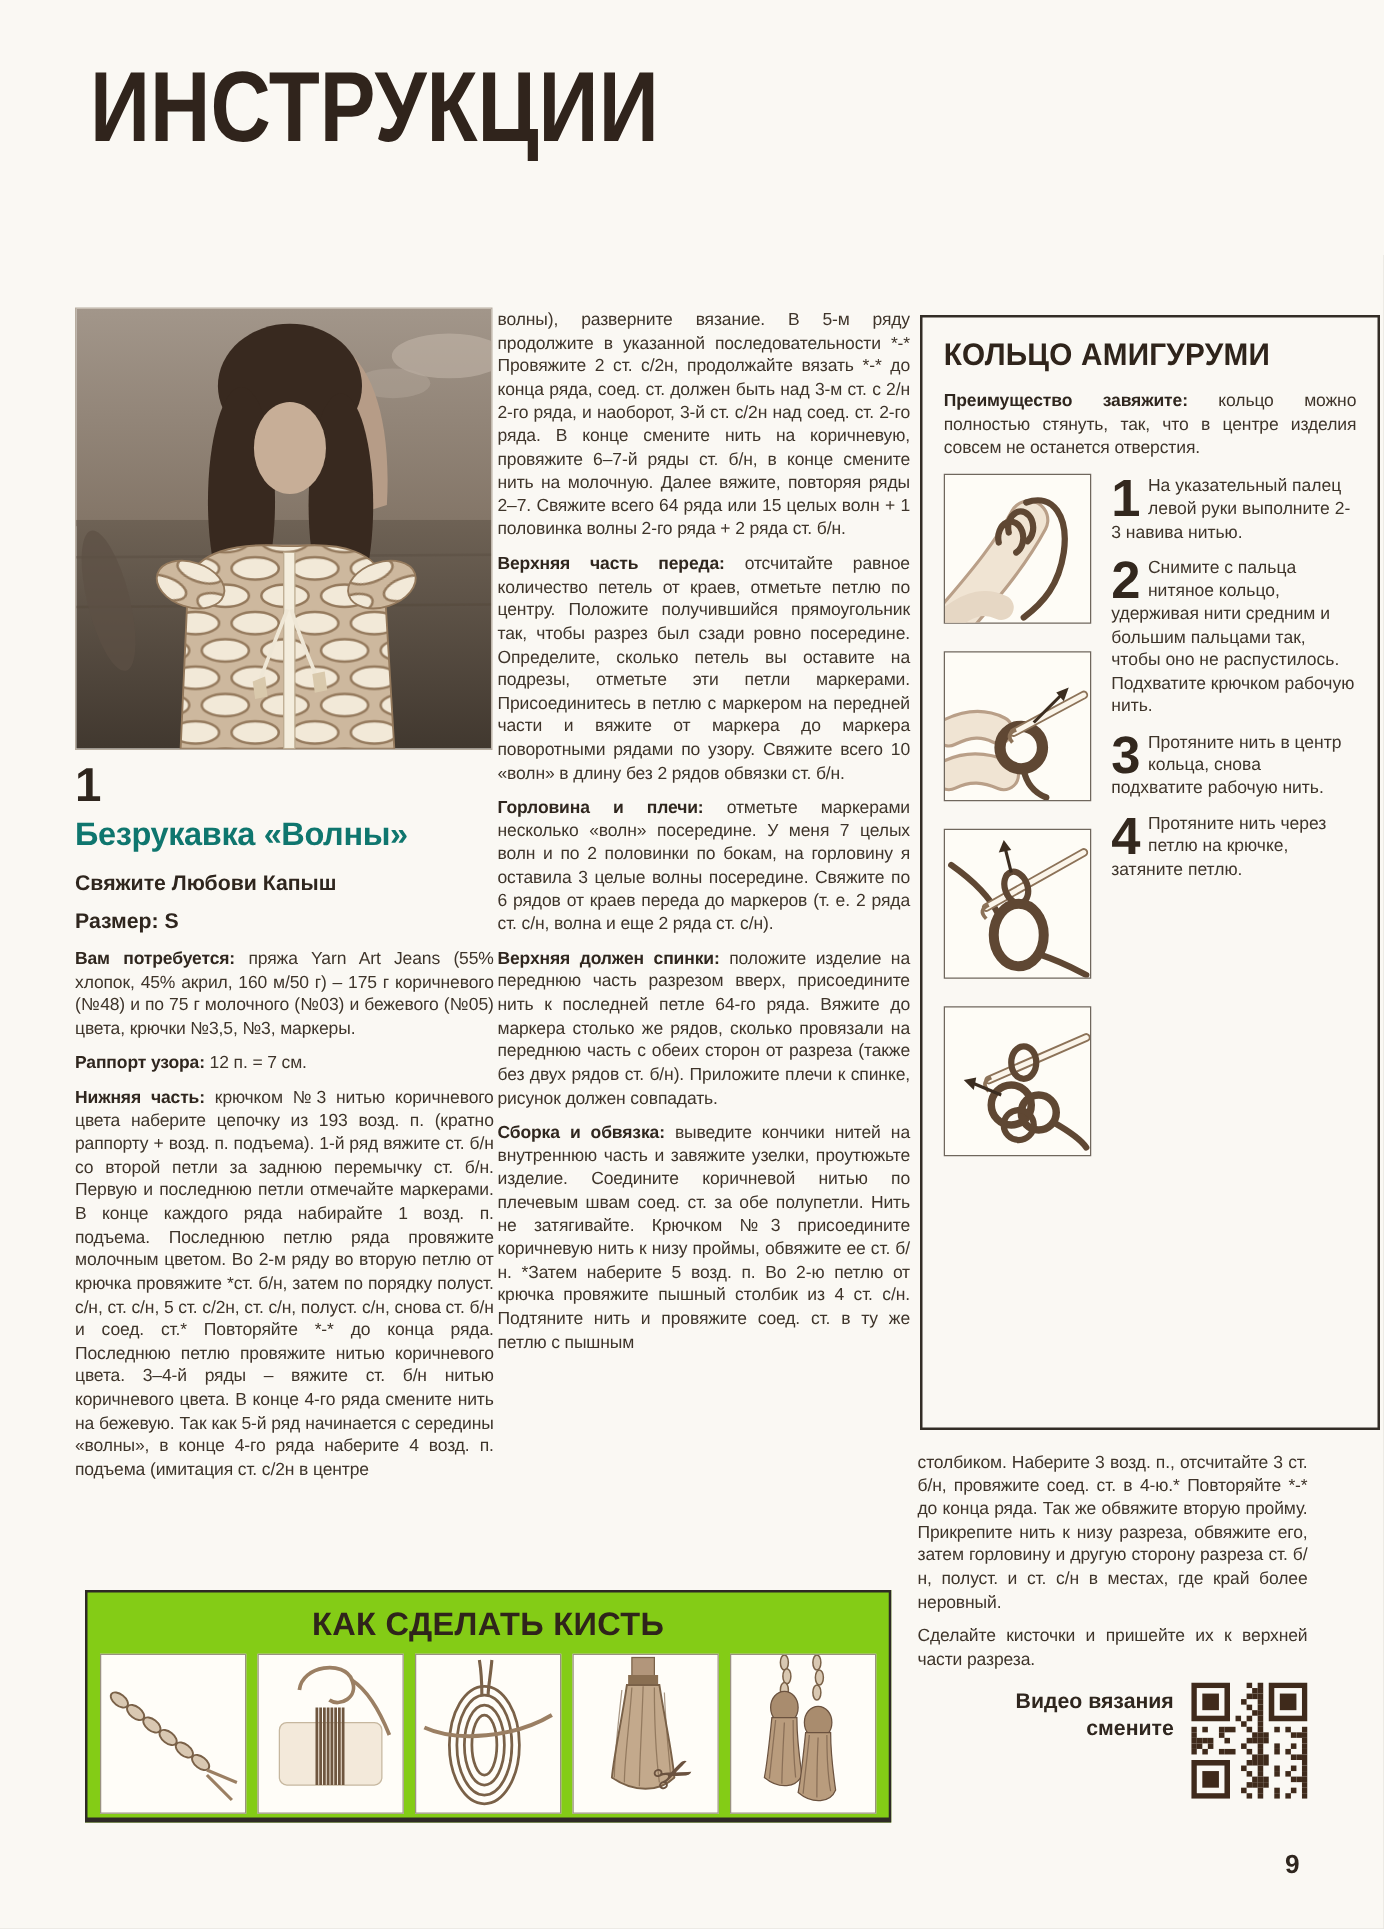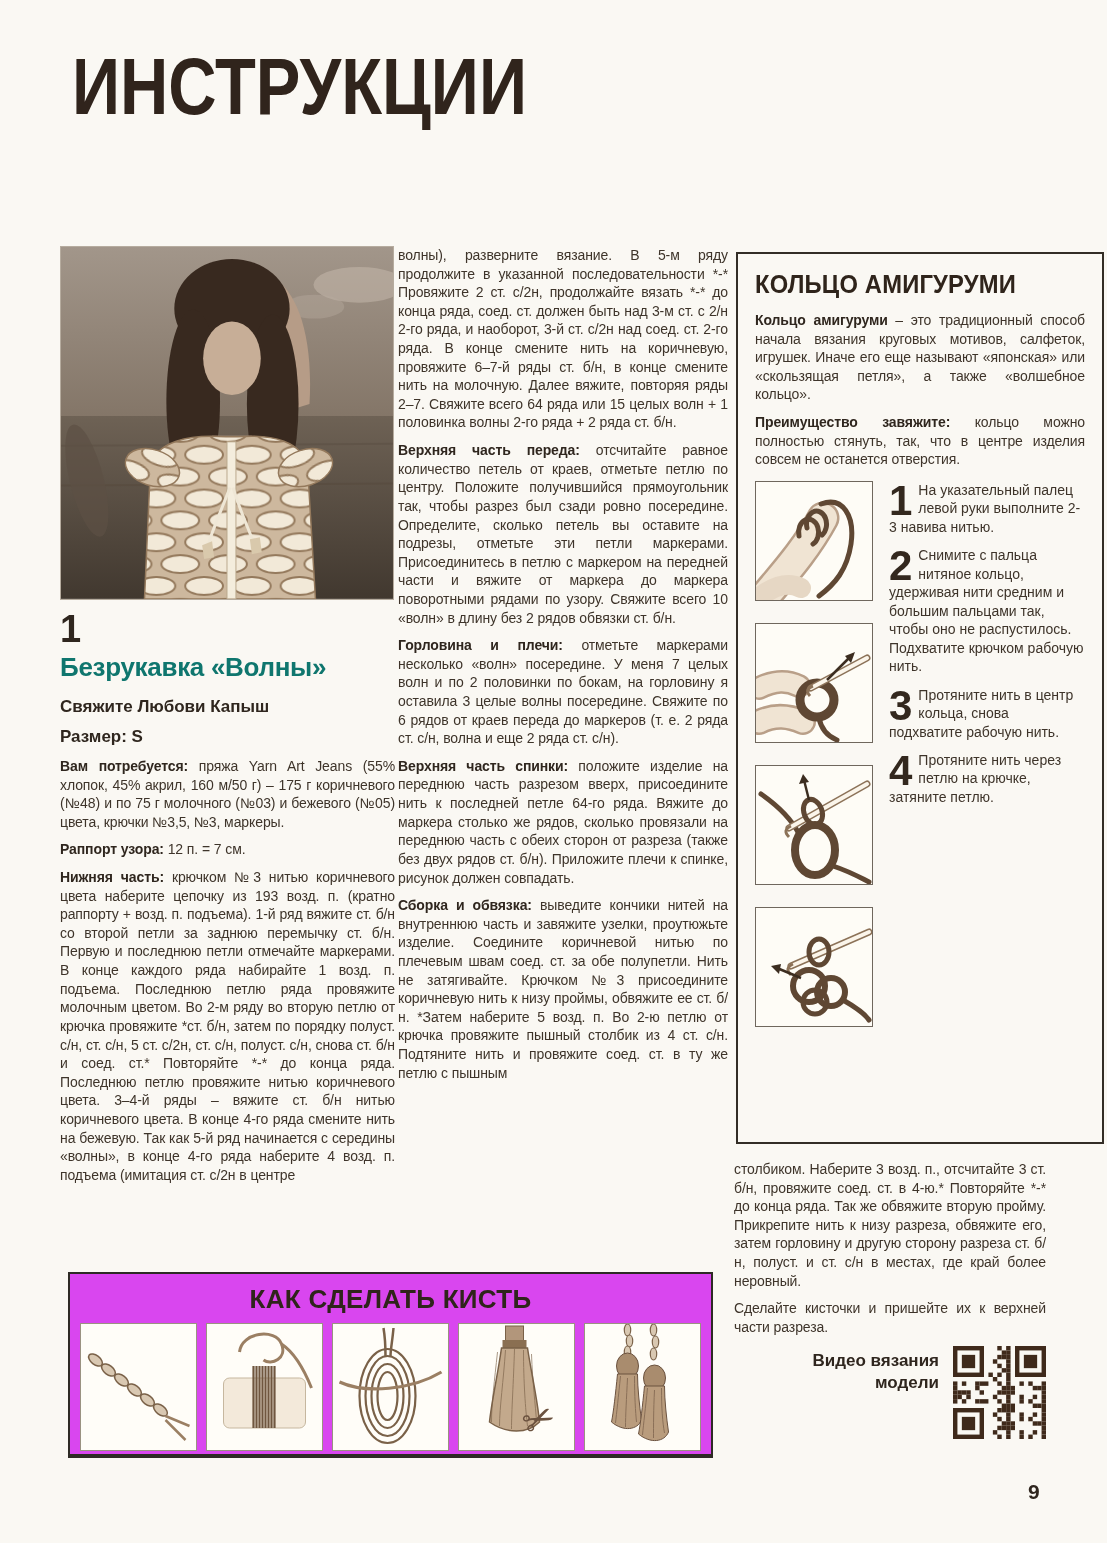--- a/index.html
+++ b/index.html
@@ -28,21 +28,21 @@
   .step-img{width:118px;height:120px;border:1px solid #6f675d;background:#fefcf6;margin-bottom:22px;box-sizing:border-box;}
   .step-texts{position:absolute;left:134px;right:0;top:0;}
   .step-par{margin:0 0 10px;font-size:14px;line-height:1.32;text-align:left;}
   .step-num{float:left;font-size:42px;font-weight:800;line-height:.8;margin:3px 6px 0 0;color:#33281e;}
   
   .col3b{left:734px;top:1160px;width:312px;}
   .video-row{display:flex;justify-content:flex-end;align-items:flex-start;margin-top:10px;}
   .video-caption{width:150px;text-align:right;font-size:17px;font-weight:700;color:#2f261e;line-height:1.25;padding:4px 14px 0 0;}
   
   .tassel-box{position:absolute;left:68px;top:1272px;width:645px;height:186px;box-sizing:border-box;
-        border:2px solid #2e2a25;border-bottom-width:4px;background:#d946ef;padding:8px 10px 0;}
+        border:2px solid #2e2a25;border-bottom-width:4px;background:#84cc16;padding:8px 10px 0;}
   .tassel-title{text-align:center;font-size:26px;font-weight:800;color:#2f241b;margin:2px 0 8px;letter-spacing:.3px;}
   .tassel-panels{display:flex;gap:9px;}
   .tassel-panel{flex:1;height:128px;border:1px solid #9a9281;background:#fffdf8;box-sizing:border-box;}
   .tassel-panel svg,.step-img svg{display:block;width:100%;height:100%;}
   .page-number{position:absolute;left:1028px;top:1480px;font-size:21px;font-weight:800;color:#2f261e;}
 </style>
 </head>
 <body>
 
 <div class="page">
@@ -102,27 +102,26 @@
     <div class="size-line">Размер: S</div>
     <p class="par"><b>Вам потребуется:</b> <span>пряжа Yarn Art Jeans (55% хлопок, 45% акрил, 160 м/50 г) – 175 г коричневого (№48) и по 75 г молочного (№03) и бежевого (№05) цвета, крючки №3,5, №3, маркеры.</span></p>
     <p class="par"><b>Раппорт узора:</b> <span>12 п. = 7 см.</span></p>
     <p class="par"><b>Нижняя часть:</b> <span>крючком №3 нитью коричневого цвета наберите цепочку из 193 возд. п. (кратно раппорту + возд. п. подъема). 1-й ряд вяжите ст. б/н со второй петли за заднюю перемычку ст. б/н. Первую и последнюю петли отмечайте маркерами. В конце каждого ряда набирайте 1 возд. п. подъема. Последнюю петлю ряда провяжите молочным цветом. Во 2-м ряду во вторую петлю от крючка провяжите *ст. б/н, затем по порядку полуст. с/н, ст. с/н, 5 ст. с/2н, ст. с/н, полуст. с/н, снова ст. б/н и соед. ст.* Повторяйте *-* до конца ряда. Последнюю петлю провяжите нитью коричневого цвета. 3–4-й ряды – вяжите ст. б/н нитью коричневого цвета. В конце 4-го ряда смените нить на бежевую. Так как 5-й ряд начинается с середины «волны», в конце 4-го ряда наберите 4 возд. п. подъема (имитация ст. с/2н в центре</span></p>
   </div>
 
   <div class="col col2">
     <p class="par"><span>волны), разверните вязание. В 5-м ряду продолжите в указанной последовательности *-* Провяжите 2 ст. с/2н, продолжайте вязать *-* до конца ряда, соед. ст. должен быть над 3-м ст. с 2/н 2-го ряда, и наоборот, 3-й ст. с/2н над соед. ст. 2-го ряда. В конце смените нить на коричневую, провяжите 6–7-й ряды ст. б/н, в конце смените нить на молочную. Далее вяжите, повторяя ряды 2–7. Свяжите всего 64 ряда или 15 целых волн + 1 половинка волны 2-го ряда + 2 ряда ст. б/н.</span></p>
     <p class="par"><b>Верхняя часть переда:</b> <span>отсчитайте равное количество петель от краев, отметьте петлю по центру. Положите получившийся прямоугольник так, чтобы разрез был сзади ровно посередине. Определите, сколько петель вы оставите на подрезы, отметьте эти петли маркерами. Присоединитесь в петлю с маркером на передней части и вяжите от маркера до маркера поворотными рядами по узору. Свяжите всего 10 «волн» в длину без 2 рядов обвязки ст. б/н.</span></p>
     <p class="par"><b>Горловина и плечи:</b> <span>отметьте маркерами несколько «волн» посередине. У меня 7 целых волн и по 2 половинки по бокам, на горловину я оставила 3 целые волны посередине. Свяжите по 6 рядов от краев переда до маркеров (т. е. 2 ряда ст. с/н, волна и еще 2 ряда ст. с/н).</span></p>
-    <p class="par"><b>Верхняя часть спинки:</b> <span>положите изделие на переднюю часть разрезом вверх, присоедините нить к последней петле 64-го ряда. Вяжите до маркера столько же рядов, сколько провязали на переднюю часть с обеих сторон от разреза (также без двух рядов ст. б/н). Приложите плечи к спинке, рисунок должен совпадать.</span></p>
+    <p class="par"><b>Верхняя должен спинки:</b> <span>положите изделие на переднюю часть разрезом вверх, присоедините нить к последней петле 64-го ряда. Вяжите до маркера столько же рядов, сколько провязали на переднюю часть с обеих сторон от разреза (также без двух рядов ст. б/н). Приложите плечи к спинке, рисунок должен совпадать.</span></p>
     <p class="par"><b>Сборка и обвязка:</b> <span>выведите кончики нитей на внутреннюю часть и завяжите узелки, проутюжьте изделие. Соедините коричневой нитью по плечевым швам соед. ст. за обе полупетли. Нить не затягивайте. Крючком №3 присоедините коричневую нить к низу проймы, обвяжите ее ст. б/н. *Затем наберите 5 возд. п. Во 2-ю петлю от крючка провяжите пышный столбик из 4 ст. с/н. Подтяните нить и провяжите соед. ст. в ту же петлю с пышным</span></p>
   </div>
 
   <div class="ami-box">
     <div class="ami-title">КОЛЬЦО АМИГУРУМИ</div>
-    <p class="par"><b>Кольцо амигуруми</b> <span>– это традиционный способ начала вязания круговых мотивов, салфеток, игрушек. Иначе его еще называют «японская» или «скользящая петля», а также «волшебное кольцо».</span></p>
     <p class="par"><b>Преимущество завяжите:</b> <span>кольцо можно полностью стянуть, так, что в центре изделия совсем не останется отверстия.</span></p>
 
     <div class="steps-area">
       <div class="step-imgs">
         <div class="step-img">
           <svg viewBox="0 0 114 118">
             <path d="M10,112 C34,84 52,62 66,36" stroke="#b99f88" stroke-width="33" fill="none" stroke-linecap="round"></path>
             <path d="M10,112 C34,84 52,62 66,36" stroke="#f0e4d3" stroke-width="28" fill="none" stroke-linecap="round"></path>
             <path d="M4,114 C20,102 32,100 44,106" stroke="#e6d7c4" stroke-width="20" fill="none" stroke-linecap="round"></path>
             <path d="M50,46 a10,13 0 1,1 15,7" stroke="#5f4733" stroke-width="5" fill="none" stroke-linecap="round"></path>
@@ -179,21 +178,21 @@
         <div class="step-par"><span class="step-num">3</span><span>Протяните нить в центр кольца, снова подхватите рабочую нить.</span></div>
         <div class="step-par"><span class="step-num">4</span><span>Протяните нить через петлю на крючке, затяните петлю.</span></div>
       </div>
     </div>
   </div>
 
   <div class="col col3b">
     <p class="par"><span>столбиком. Наберите 3 возд. п., отсчитайте 3 ст. б/н, провяжите соед. ст. в 4-ю.* Повторяйте *-* до конца ряда. Так же обвяжите вторую пройму. Прикрепите нить к низу разреза, обвяжите его, затем горловину и другую сторону разреза ст. б/н, полуст. и ст. с/н в местах, где край более неровный.</span></p>
     <p class="par"><span>Сделайте кисточки и пришейте их к верхней части разреза.</span></p>
     <div class="video-row">
-      <div class="video-caption">Видео вязания модели</div>
+      <div class="video-caption">Видео вязания смените</div>
       <svg id="qr" width="93" height="93" viewBox="0 0 93 93">
           <rect x="0" y="0" width="93" height="93" fill="#faf8f3"></rect>
           <rect x="44.28571428571429" y="0" width="4.428571428571429" height="4.428571428571429" fill="#3f2a1b"></rect>
           <rect x="53.142857142857146" y="0" width="4.428571428571429" height="4.428571428571429" fill="#3f2a1b"></rect>
           <rect x="48.714285714285715" y="4.428571428571429" width="4.428571428571429" height="4.428571428571429" fill="#3f2a1b"></rect>
           <rect x="53.142857142857146" y="4.428571428571429" width="4.428571428571429" height="4.428571428571429" fill="#3f2a1b"></rect>
           <rect x="44.28571428571429" y="8.857142857142858" width="4.428571428571429" height="4.428571428571429" fill="#3f2a1b"></rect>
           <rect x="48.714285714285715" y="8.857142857142858" width="4.428571428571429" height="4.428571428571429" fill="#3f2a1b"></rect>
           <rect x="53.142857142857146" y="8.857142857142858" width="4.428571428571429" height="4.428571428571429" fill="#3f2a1b"></rect>
           <rect x="39.85714285714286" y="13.285714285714286" width="4.428571428571429" height="4.428571428571429" fill="#3f2a1b"></rect>

